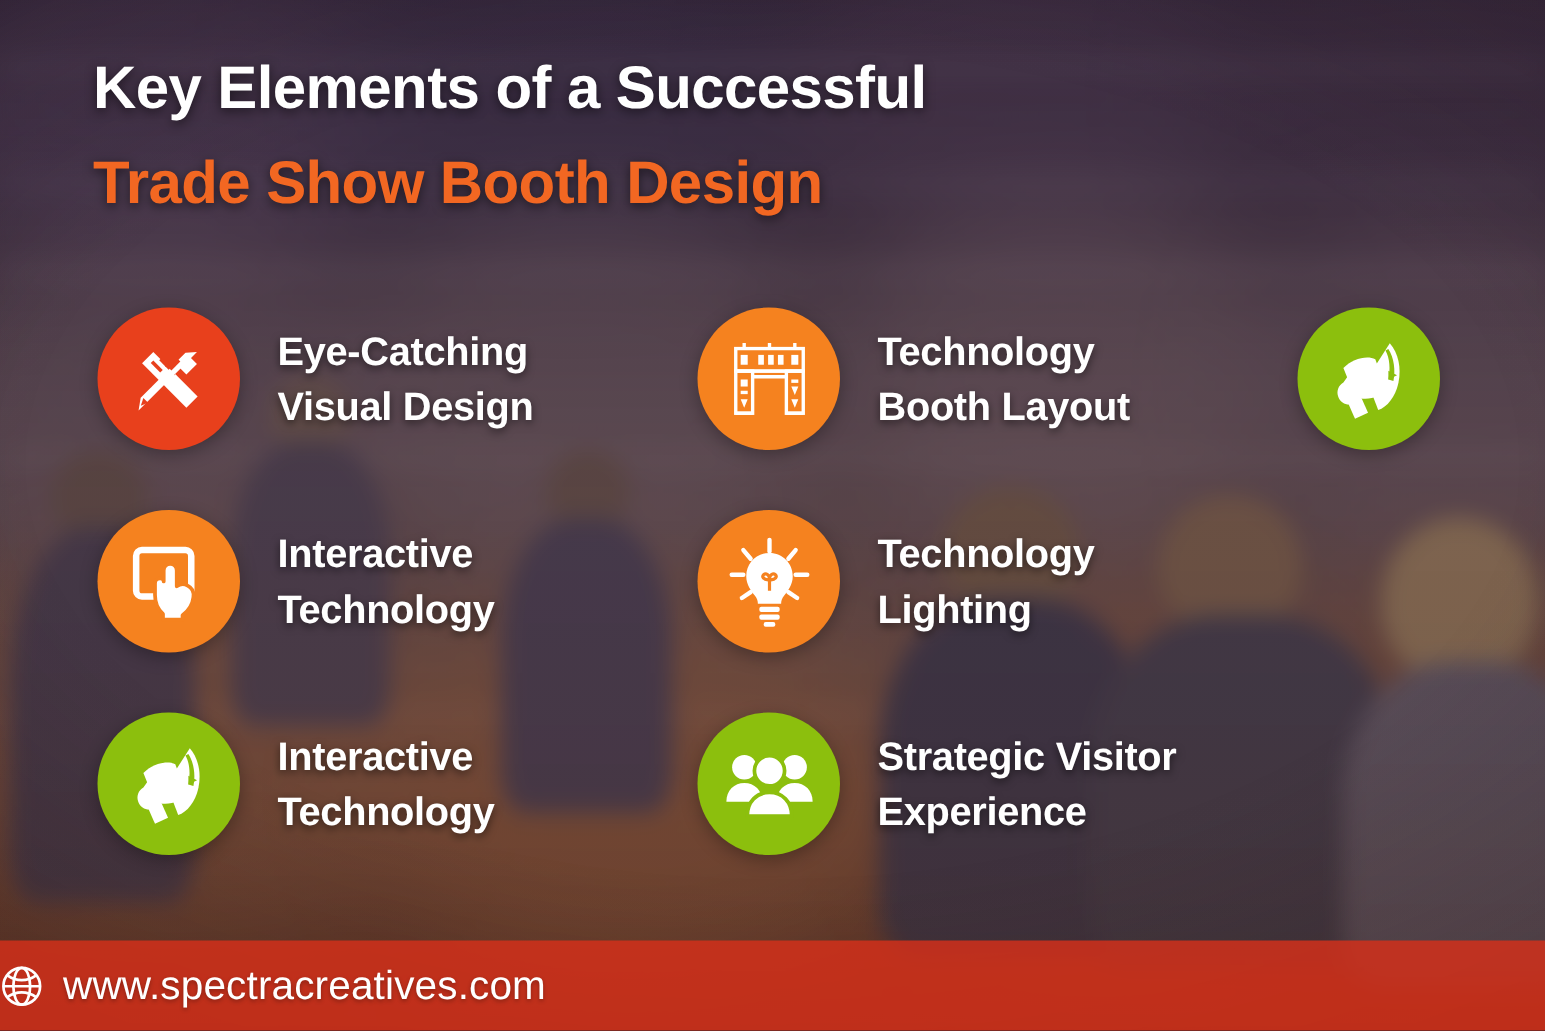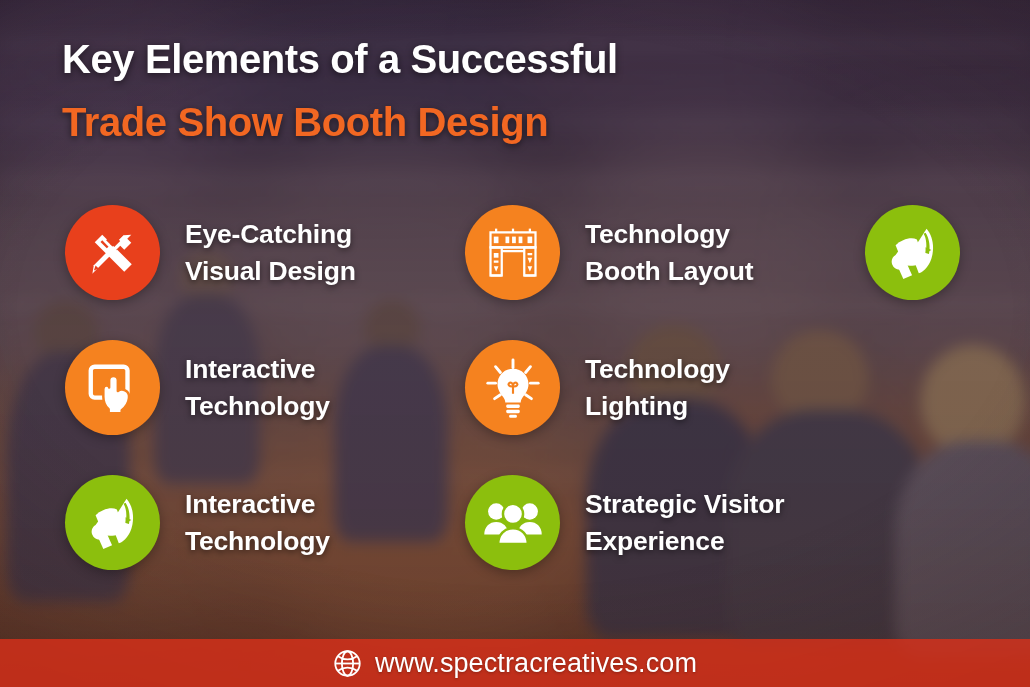--- a/index.html
+++ b/index.html
@@ -141,23 +141,23 @@
   }
   .col1 { left:65px; }
   .col2 { left:465px; }
   .col3 { left:865px; }
   .row1 { top:0px; }
   .row2 { top:135px; }
   .row3 { top:270px; }
 
   
   .footer {
-    position:absolute; left:0; bottom:0; width:1030px; height:48px;
+    position:absolute; left:0; bottom:0; width:1030px; height:60px;
     background:rgba(216,48,26,.82);
-    display:flex; align-items:center; justify-content:center; gap:13px;margin-top:30px;
+    display:flex; align-items:center; gap:13px;margin-top:30px;
   }
   .footer-url {
     color:#ffffff; font-size:27px; font-weight:400; letter-spacing:.1px;
     text-shadow:0 1px 3px rgba(0,0,0,.3);
   }
   .globe { width:29px; height:29px; }
   svg { display:block; }
 </style>
 </head>
 <body>

